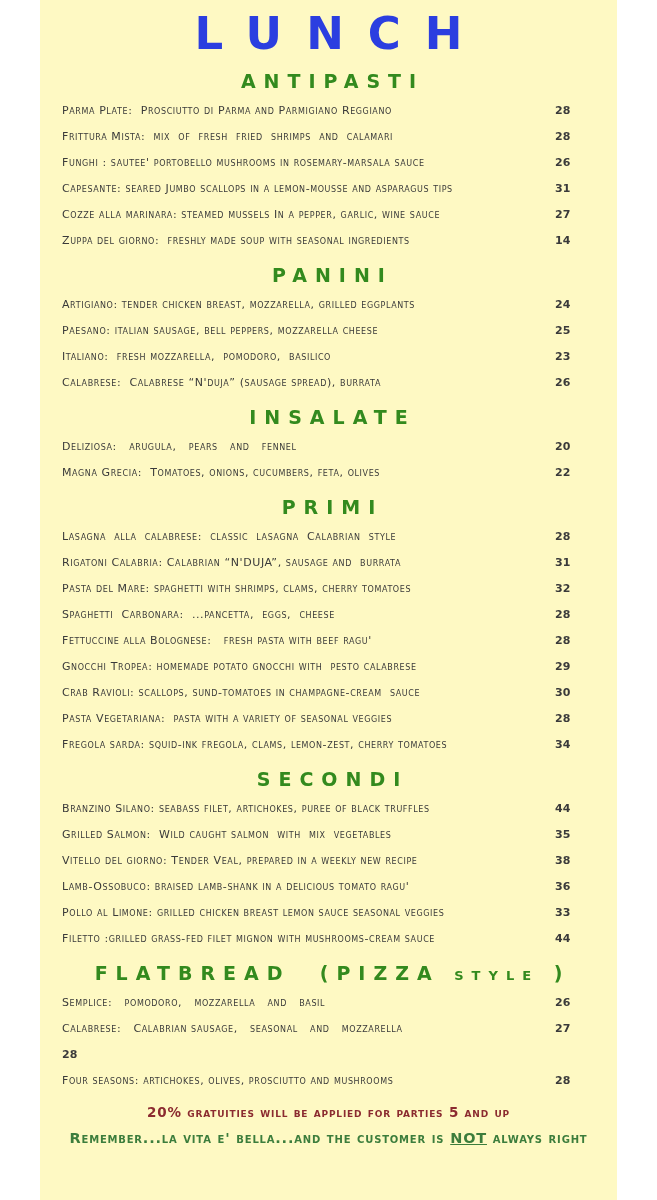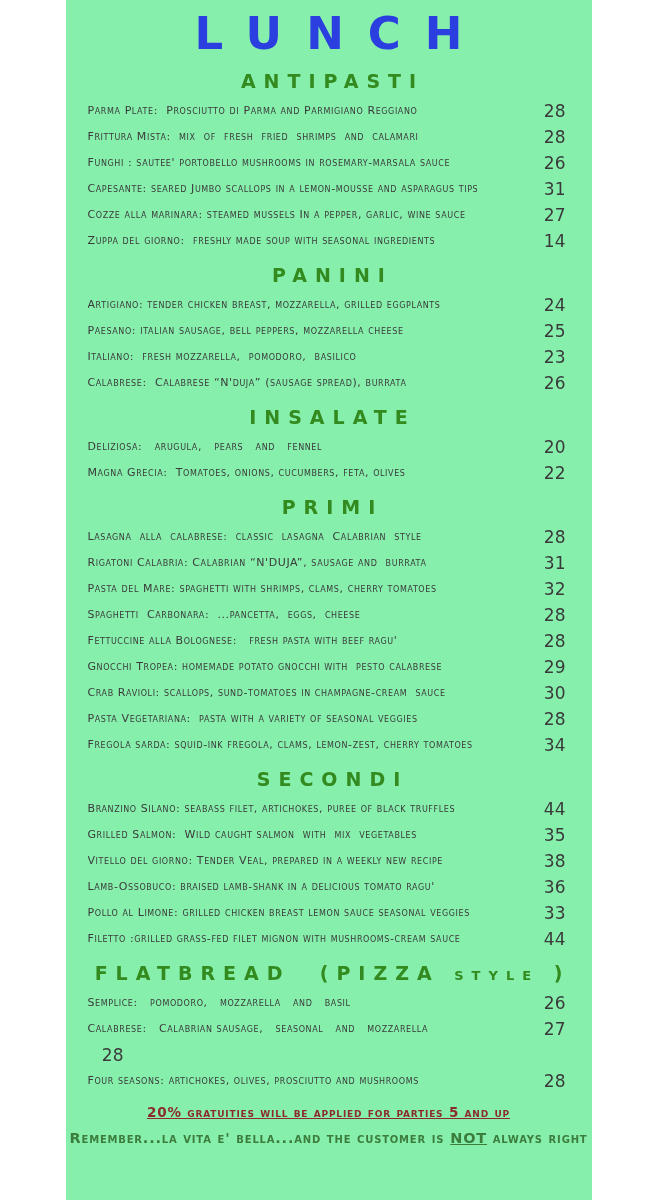--- a/index.html
+++ b/index.html
@@ -9,25 +9,25 @@
     --notice-red: #8b2b30;
     --tagline-green: #3c7d3c;
   }
   * { box-sizing: border-box; }
   html, body {
     margin: 0; padding: 0;
     background: #ffffff;
     font-family: "DejaVu Sans", sans-serif;
   }
   .menu {
-    width: 526px;
+    width: 577px;
     min-height: 1200px;
     margin: 0 auto;
     padding: 4px 0 20px 0;
-    background: #86efac;
+    background: #fef9c3;
     overflow: hidden;
   }
   .title {
     text-align: center;
     color: var(--title-blue);
     font-size: 45px;
     line-height: 1.15;
     font-weight: 600;
     letter-spacing: 24px;
     text-indent: 24px;
@@ -55,37 +55,35 @@
     color: var(--body-text);
   }
   .item-desc {
     font-size: 11px;
     font-variant: small-caps;
     letter-spacing: 0.6px;
     white-space: pre;
     overflow: hidden;
   }
   .item-price {
-    font-size: 17px;
-    font-weight: 400;
+    font-size: 11px;
+    font-weight: 700;
     min-width: 36px;
-    text-align: right;
     flex: 0 0 auto;
   }
   .footer {
     margin-top: 10px;
   }
   .notice {
     text-align: center;
     color: var(--notice-red);
     font-size: 13.5px;
     font-weight: 600;
     font-variant: small-caps;
     letter-spacing: 0.8px;
-    text-decoration: underline;
     margin: 6px 0 10px 0;
     white-space: pre;
   }
   .tagline {
     text-align: center;
     color: var(--tagline-green);
     font-size: 14.5px;
     font-weight: 600;
     font-variant: small-caps;
     letter-spacing: 0.8px;

